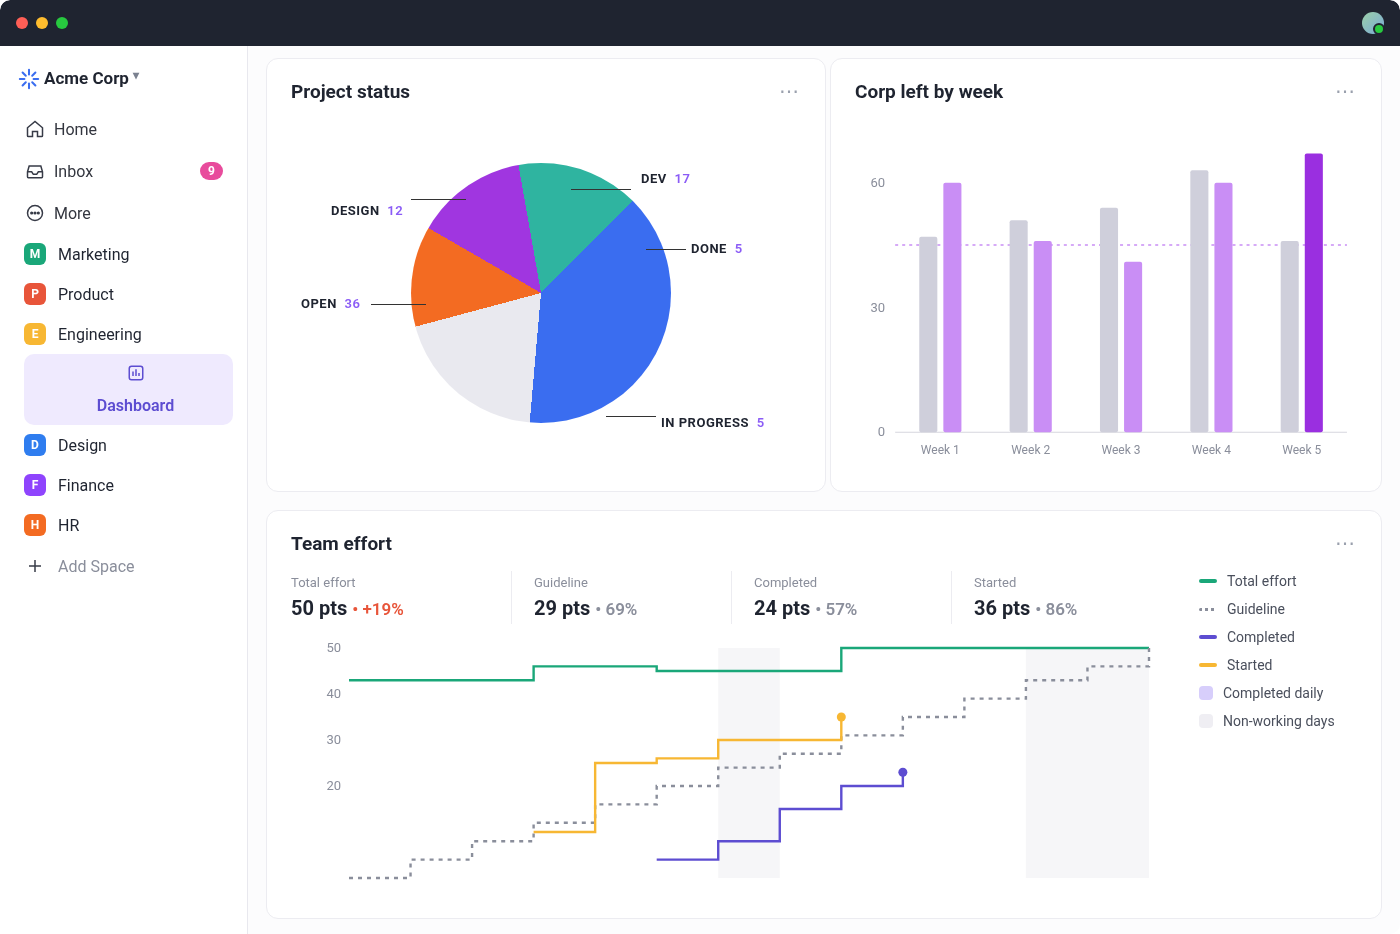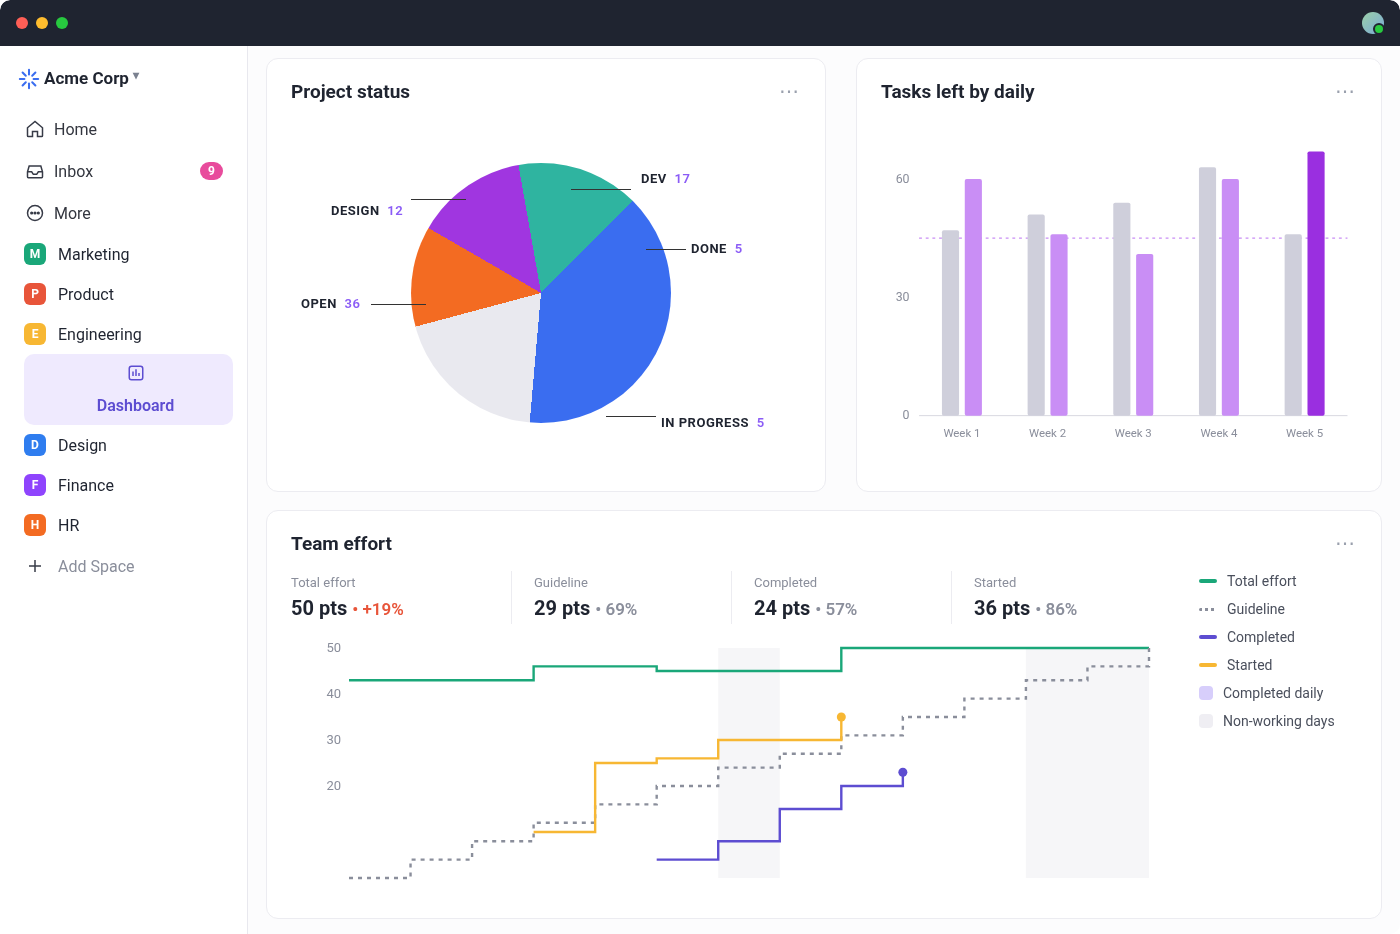--- a/index.html
+++ b/index.html
@@ -17,21 +17,21 @@
 .chev{color:#7b8190;font-size:12px;}
 .nav-item { display: flex; align-items: center; gap: 8px; padding: 10px 10px; border-radius: 10px; color: #33363f; font-size: 16px; cursor: pointer;}
 .nicon{width:22px;height:22px;display:flex;align-items:center;justify-content:center;color:#373b47;}
 .badge{background:#e84b9c;color:#fff;font-size:12px;font-weight:700;border-radius:999px;padding:2px 8px;margin-left:auto;}
 .section-label{font-size:14px;color:#8a8e9b;padding:18px 10px 8px;}
 .space-item{display:flex;align-items:center;gap:12px;padding:9px 10px;border-radius:10px;font-size:16px;cursor:pointer;}
 .space-badge{width:22px;height:22px;border-radius:6px;display:flex;align-items:center;justify-content:center;color:#fff;font-size:12px;font-weight:700;}
 .space-sub{display:flex;align-items:center;gap:10px;padding:10px 10px 10px 24px;margin-left:10px;border-radius:10px;font-size:16px;background:#efeafe;color:#5d4dd1;font-weight:600;cursor:pointer;flex-direction:column;}
 .add-space{display:flex;align-items:center;gap:12px;padding:10px;color:#8a8e9b;font-size:16px;cursor:pointer;}
 .main{flex:1;background:#fcfcfd;padding:12px 18px;overflow:auto;}
-.row{display:flex;gap:30px;}
+.row{display:flex;gap:4px;}
 .card{background:#fff;border:1px solid #ececf1;border-radius:12px;padding:20px 24px;}
 .card-h{display:flex;align-items:center;justify-content:space-between;margin-bottom:8px;}
 .card-title{font-size:19px;font-weight:700;}
 .more{color:#9aa0ad;font-size:20px;letter-spacing:2px;cursor:pointer;}
 .pie-wrap{position:relative;width:500px;height:360px;}
 .pie{position:absolute;left:120px;top:52px;width:260px;height:260px;border-radius:50%;}
 .pl{position:absolute;font-size:13px;font-weight:700;color:#1f2430;letter-spacing:.5px;}
 .pl span{font-weight:600;color:#8b5cf6;margin-left:4px;}
 .lead{position:absolute;background:#333;height:1px;}
 
@@ -188,21 +188,21 @@
               <div class="pl" style="left: 10px; top: 185px;">OPEN <span>36</span></div>
               <div class="lead" style="left: 80px; top: 193px; width: 55px;"></div>
               <div class="pl" style="left: 40px; top: 92px;">DESIGN <span>12</span></div>
               <div class="lead" style="left: 120px; top: 88px; width: 55px;"></div>
             </div>
         </div>
       </div>
 
       <div class="card bars-card">
         <div class="card-h">
-          <div class="card-title">Tasks left by daily</div>
+          <div class="card-title">Corp left by week</div>
           <div class="more">⋯</div>
         </div>
         <div class="bars-area">
           <svg class="bars-svg" id="bars-svg" viewBox="0 0 500 360">
               <text class="ytick" x="30" y="324" text-anchor="end">0</text>
               <text class="ytick" x="30" y="199.71428571428572" text-anchor="end">30</text>
               <text class="ytick" x="30" y="75.42857142857144" text-anchor="end">60</text>
               <line x1="40" x2="490" y1="133.57142857142856" y2="133.57142857142856" stroke="#c98ef5" stroke-width="1.5" stroke-dasharray="3 4"></line>
               <line x1="40" x2="490" y1="320" y2="320" stroke="#d6d6de"></line>
               <text class="axis-label" x="85" y="342" text-anchor="middle">Week 1</text>

